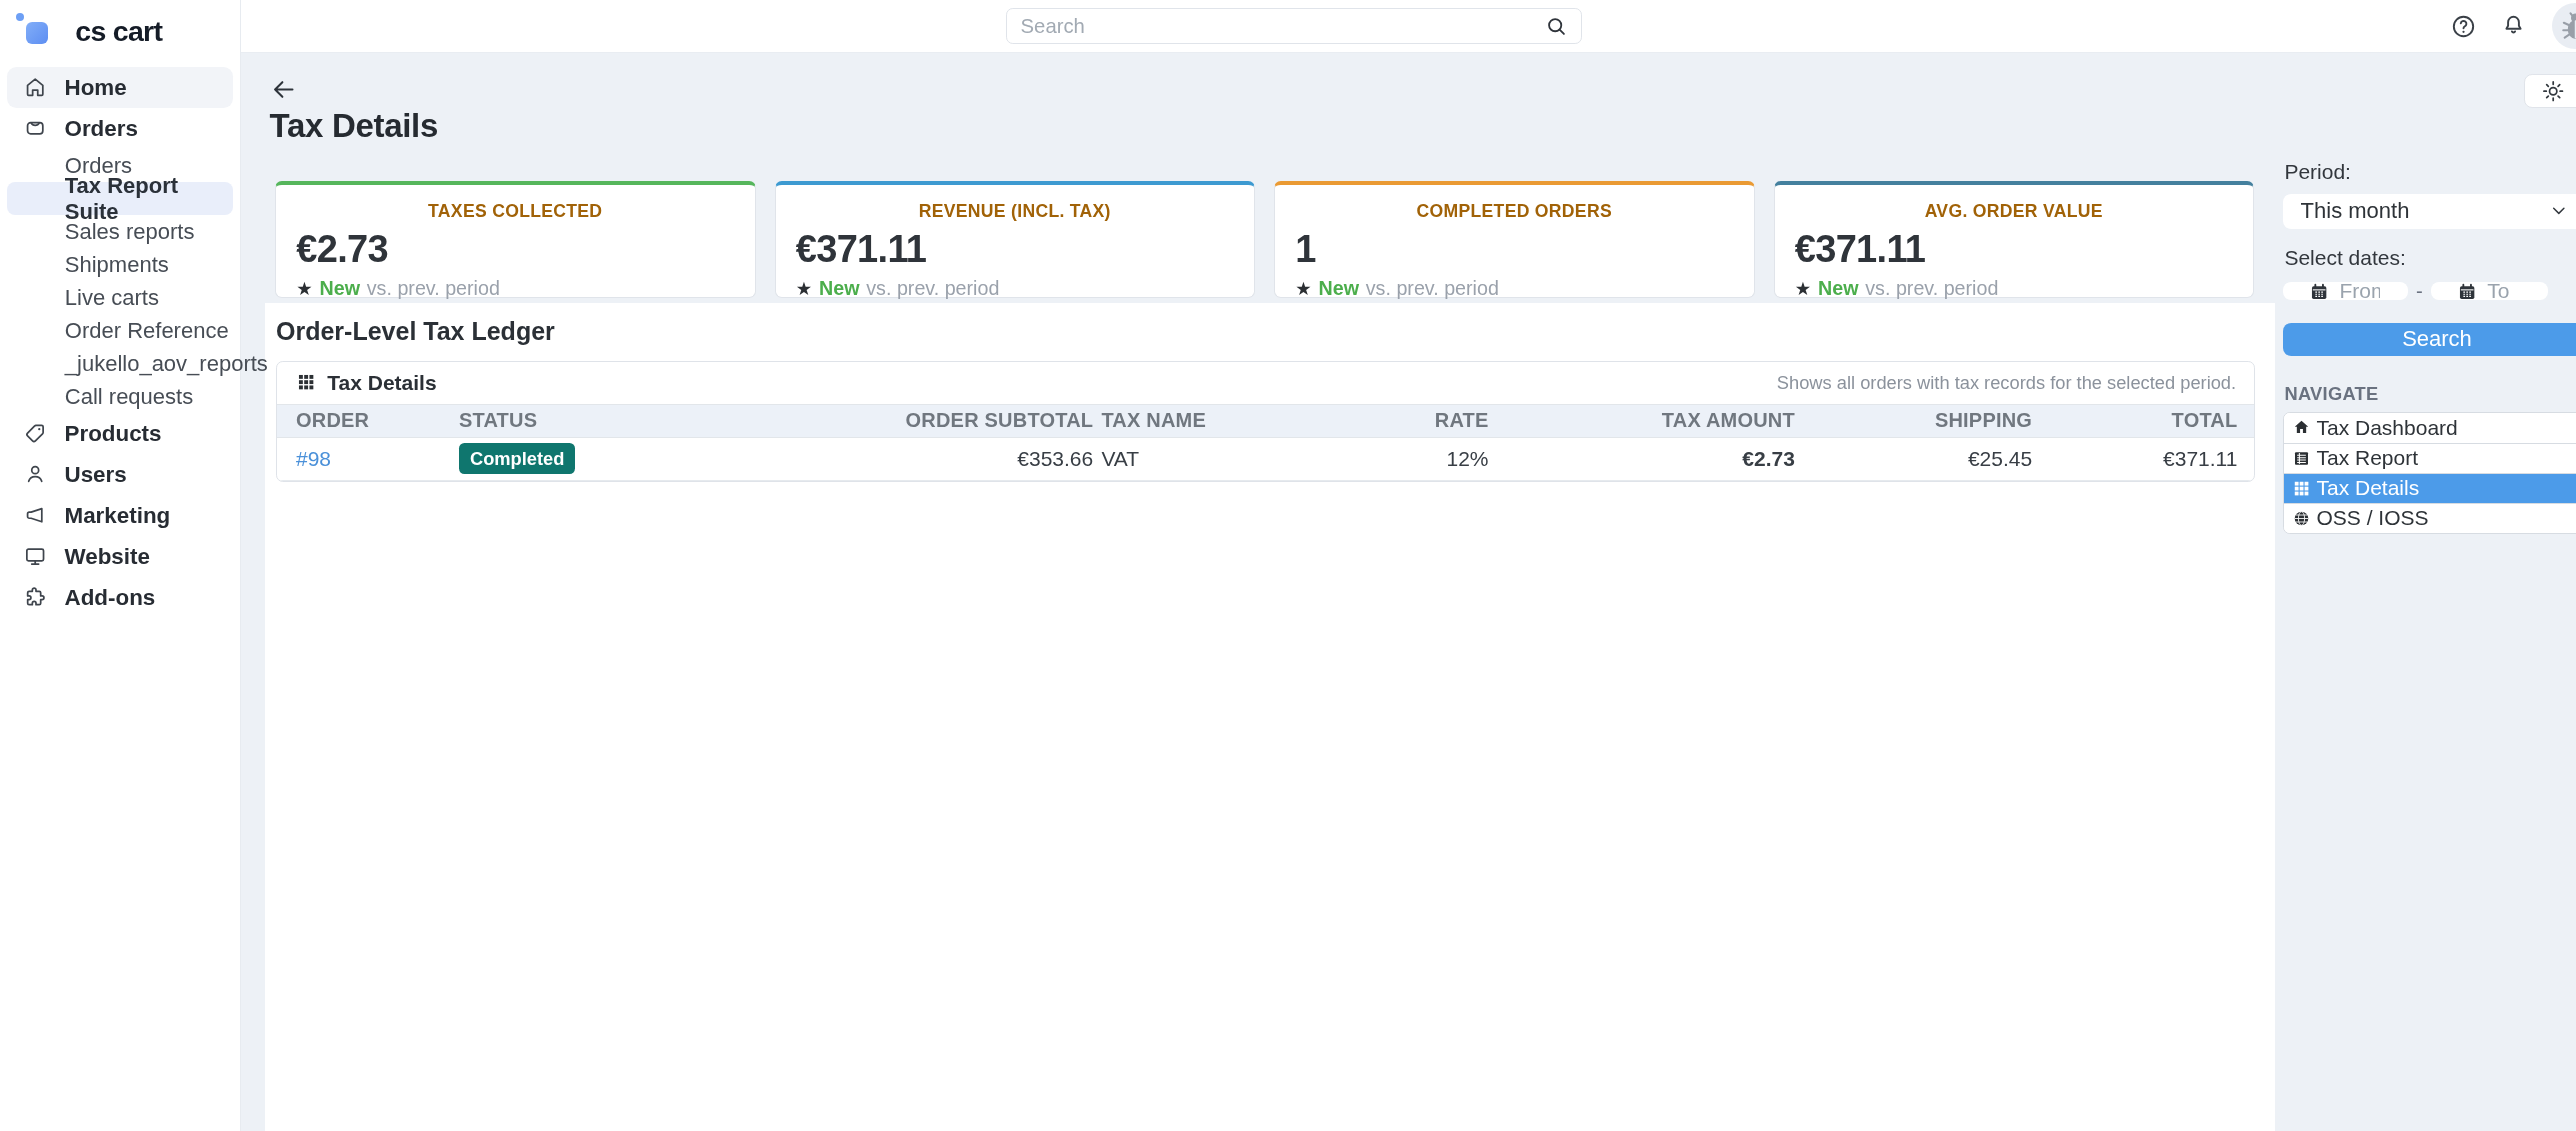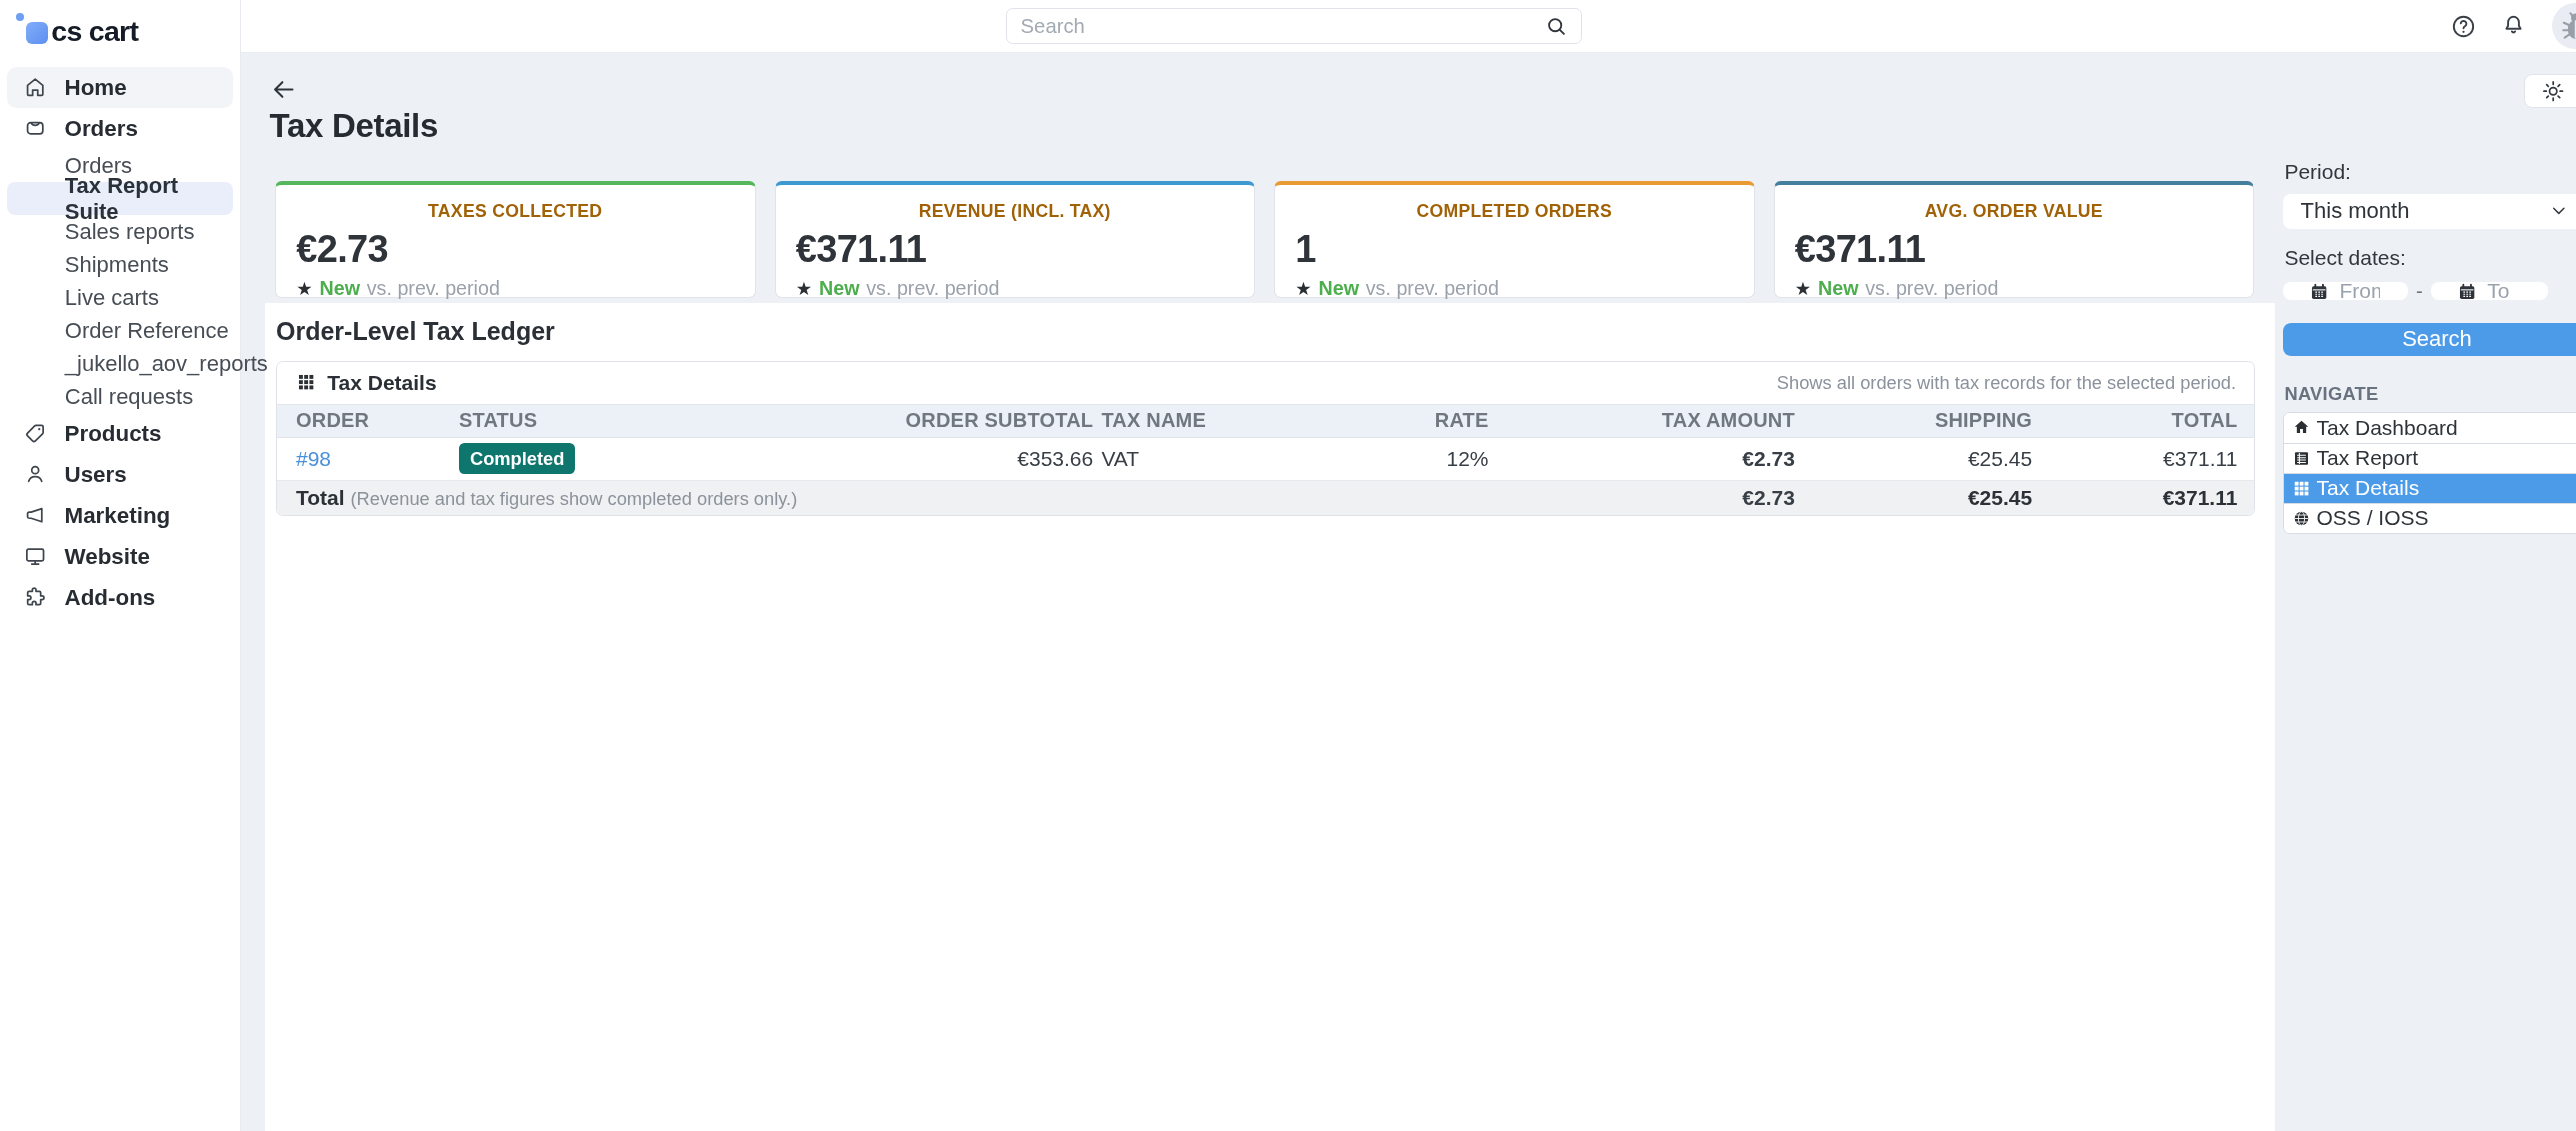--- a/index.html
+++ b/index.html
@@ -3,21 +3,21 @@
 <meta charset="utf-8">
 <style>
   html,body{margin:0;padding:0;}
   body{font-family:"Liberation Sans","DejaVu Sans",sans-serif;background:#edf1f6;}
   *{box-sizing:border-box;}
   svg{display:block;}
   #page{position:relative;width:2576px;height:1131px;background:#edf1f6;overflow:hidden;}
 
   
   .sidebar{position:absolute;left:0;top:0;width:241px;height:100%;background:#fff;border-right:1.4px solid #e7ebf0;z-index:6;}
-  .logo{display:flex;align-items:center;gap:1px;padding:9.5px 0 0 20.3px;position:relative;height:53px;}
+  .logo{display:flex;align-items:center;gap:25px;padding:9.5px 0 0 20.3px;position:relative;height:53px;}
   .logo-mark{position:relative;width:30px;height:30px;}
   .logo-square{position:absolute;left:5.4px;top:5.4px;width:22.4px;height:22.4px;border-radius:6.1px;background:linear-gradient(135deg,#82aef8,#5d8ef2);}
   .logo-dot{position:absolute;left:-4.1px;top:-3.4px;width:8.1px;height:8.1px;border-radius:50%;background:#6d9ff5;}
   .logo-text{font-size:28.5px;font-weight:bold;color:#151c27;letter-spacing:-0.7px;}
   .nav{margin-top:14px;}
   .nav-item{display:flex;align-items:center;gap:17px;height:41px;margin:0 6.8px;padding:0 0 0 16.3px;border-radius:9.5px;color:#272c33;font-size:22.4px;font-weight:600;cursor:pointer;}
   .nav-item .nico{width:24.4px;height:24.4px;color:#3f454d;flex:0 0 24.4px;}
   .nav-item.home-bg{background:#f2f4f8;}
   .nav-sub{display:flex;align-items:center;height:33px;margin:0 6.8px;padding:0 0 0 58px;border-radius:8.1px;color:#474d55;font-size:22px;font-weight:400;cursor:pointer;}
   .nav-sub.active{background:#e9eefa;color:#2b3139;font-weight:600;}
@@ -297,29 +297,20 @@
             <tr>
               <td><a class="order-link">#98</a></td>
               <td><span class="badge-completed">Completed</span></td>
               <td class="r">€353.66</td>
               <td>VAT</td>
               <td class="r">12%</td>
               <td class="r money-green">€2.73</td>
               <td class="r">€25.45</td>
               <td class="r">€371.11</td>
             </tr>
-            <tr class="trow">
-              <td colspan="5">
-                <span class="tlabel">Total</span>
-                <span class="tnote">(Revenue and tax figures show completed orders only.)</span>
-              </td>
-              <td class="r money-green">€2.73</td>
-              <td class="r b">€25.45</td>
-              <td class="r b">€371.11</td>
-            </tr>
           </tbody>
         </table>
       </div>
     </div>
 
     <div class="side-panel">
       <div class="sp-label">Period:</div>
       <div class="select">
         <span class="sel-text">This month</span>
         <svg class="chev" viewBox="0 0 24 24" fill="none" stroke="currentColor" stroke-width="2" stroke-linecap="round" stroke-linejoin="round">

